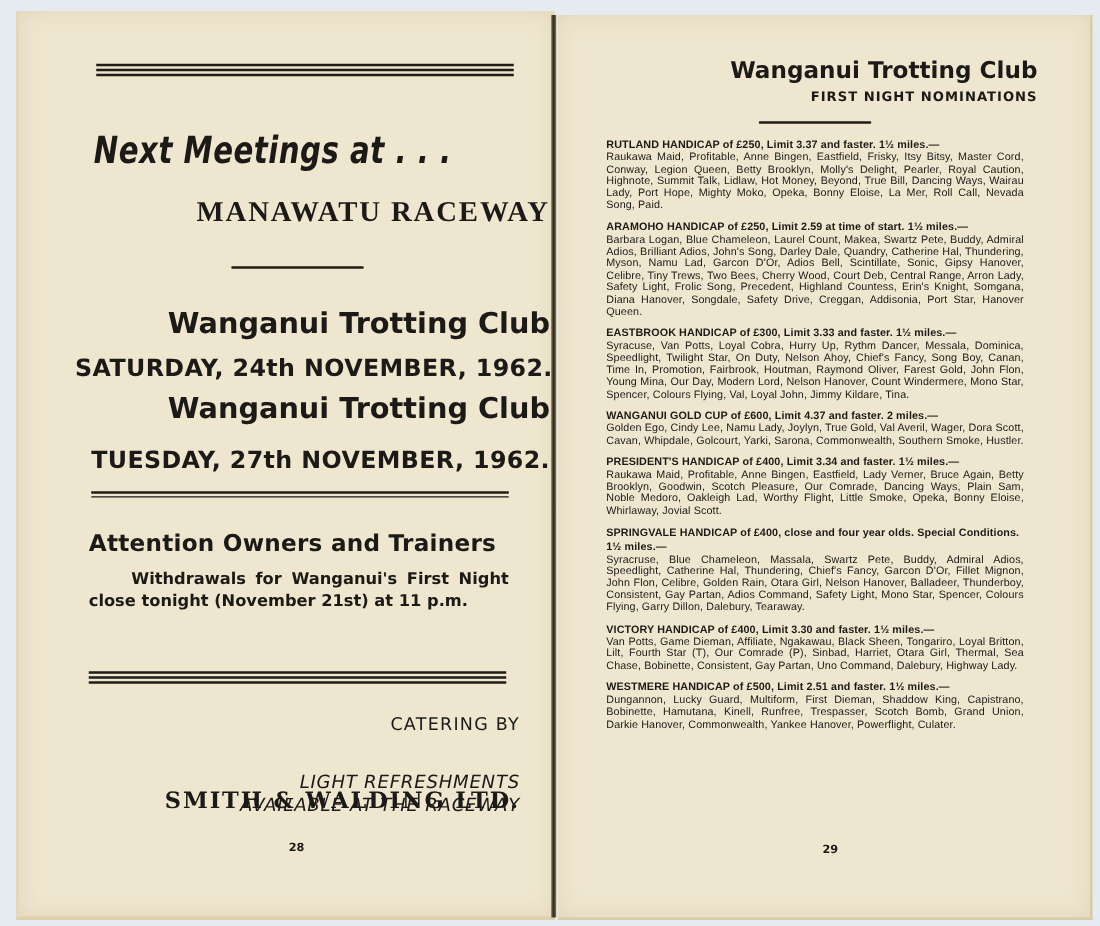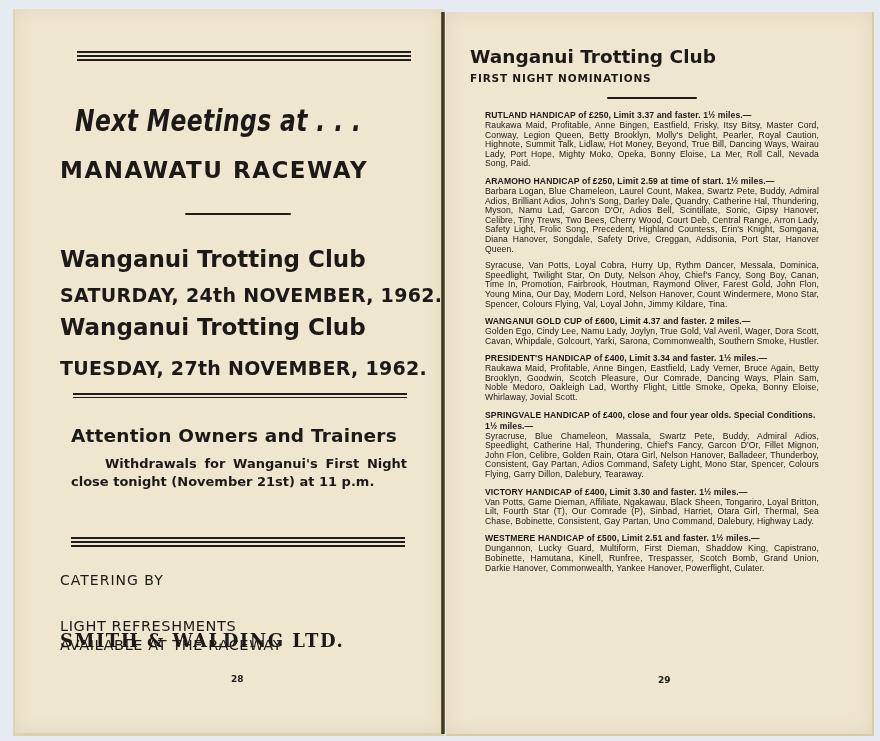--- a/index.html
+++ b/index.html
@@ -44,30 +44,31 @@
       position: absolute; height: 5px;
       border-top: 2px solid #1f1d18;
       border-bottom: 1px solid #1f1d18;
       box-sizing: border-box;
     }
     .rule-short {
       position: absolute; height: 2px; background: #1f1d18;
       border-radius: 1px;
     }
     .txt { position: absolute; white-space: nowrap; }
-    .center { text-align: left; }
+    .center { text-align: right; }
 
     .next-meet {
       left: 75px; top: 103px; font-size: 30px; font-weight: bold;
       font-style: italic; transform: scaleX(0.78); transform-origin: left top;
       letter-spacing: 0.5px;
     }
     .manawatu {
       left: 60px; width: 380px; top: 157px; font-size: 23px; font-weight: bold;
       letter-spacing: 1.5px;
+      font-family: Liberation Serif, serif;
     }
     .club-head {
       left: 60px; width: 380px; font-size: 23px; font-weight: bold;
     }
     .date-line {
       left: 60px; width: 380px; font-size: 19px; font-weight: bold; letter-spacing: 0.3px;
     }
     .attention {
       left: 71px; top: 425px; font-size: 18.5px; font-weight: bold; letter-spacing: 0.2px;
     }
@@ -76,21 +77,21 @@
       line-height: 18px; white-space: normal; text-indent: 34px; text-align: justify;
     }
     .catering {
       left: 60px; width: 356px; top: 572px; font-size: 14px; font-weight: normal; letter-spacing: 1px;
     }
     .smith {
       left: 60px; width: 356px; top: 591px; font-size: 18px; font-weight: bold;
       font-family: "DejaVu Serif", serif; letter-spacing: 1.5px; margin-top: 39px;
     }
     .refresh {
-      left: 60px; width: 356px; font-size: 14.5px; letter-spacing: 0.6px;
+      left: 60px; width: 356px; font-size: 14.5px; letter-spacing: 0.6px; font-style: italic;
     }
     .pgnum { font-size: 9px; font-weight: bold; }
 
     .r-title {
       left: 470px; width: 360px; top: 46px; font-size: 18.5px; font-weight: bold;
     }
     .r-sub {
       left: 470px; width: 360px; top: 72px; font-size: 10.5px; font-weight: bold; letter-spacing: 0.8px;
     }
     .races {
@@ -144,20 +145,21 @@
 <div class="races">
   <div class="race">
     <div class="race-head">RUTLAND HANDICAP of £250, Limit 3.37 and faster. 1½ miles.—</div>
     <div class="race-names">Raukawa Maid, Profitable, Anne Bingen, Eastfield, Frisky, Itsy Bitsy, Master Cord, Conway, Legion Queen, Betty Brooklyn, Molly's Delight, Pearler, Royal Caution, Highnote, Summit Talk, Lidlaw, Hot Money, Beyond, True Bill, Dancing Ways, Wairau Lady, Port Hope, Mighty Moko, Opeka, Bonny Eloise, La Mer, Roll Call, Nevada Song, Paid.</div>
   </div>
   <div class="race">
     <div class="race-head">ARAMOHO HANDICAP of £250, Limit 2.59 at time of start. 1½ miles.—</div>
     <div class="race-names">Barbara Logan, Blue Chameleon, Laurel Count, Makea, Swartz Pete, Buddy, Admiral Adios, Brilliant Adios, John's Song, Darley Dale, Quandry, Catherine Hal, Thundering, Myson, Namu Lad, Garcon D'Or, Adios Bell, Scintillate, Sonic, Gipsy Hanover, Celibre, Tiny Trews, Two Bees, Cherry Wood, Court Deb, Central Range, Arron Lady, Safety Light, Frolic Song, Precedent, Highland Countess, Erin's Knight, Somgana, Diana Hanover, Songdale, Safety Drive, Creggan, Addisonia, Port Star, Hanover Queen.</div>
   </div>
   <div class="race">
+    <div class="race-head">EASTBROOK HANDICAP of £300, Limit 3.33 and faster. 1½ miles.—</div>
     <div class="race-names">Syracuse, Van Potts, Loyal Cobra, Hurry Up, Rythm Dancer, Messala, Dominica, Speedlight, Twilight Star, On Duty, Nelson Ahoy, Chief's Fancy, Song Boy, Canan, Time In, Promotion, Fairbrook, Houtman, Raymond Oliver, Farest Gold, John Flon, Young Mina, Our Day, Modern Lord, Nelson Hanover, Count Windermere, Mono Star, Spencer, Colours Flying, Val, Loyal John, Jimmy Kildare, Tina.</div>
   </div>
   <div class="race">
     <div class="race-head">WANGANUI GOLD CUP of £600, Limit 4.37 and faster. 2 miles.—</div>
     <div class="race-names">Golden Ego, Cindy Lee, Namu Lady, Joylyn, True Gold, Val Averil, Wager, Dora Scott, Cavan, Whipdale, Golcourt, Yarki, Sarona, Commonwealth, Southern Smoke, Hustler.</div>
   </div>
   <div class="race">
     <div class="race-head">PRESIDENT'S HANDICAP of £400, Limit 3.34 and faster. 1½ miles.—</div>
     <div class="race-names">Raukawa Maid, Profitable, Anne Bingen, Eastfield, Lady Verner, Bruce Again, Betty Brooklyn, Goodwin, Scotch Pleasure, Our Comrade, Dancing Ways, Plain Sam, Noble Medoro, Oakleigh Lad, Worthy Flight, Little Smoke, Opeka, Bonny Eloise, Whirlaway, Jovial Scott.</div>
   </div>

